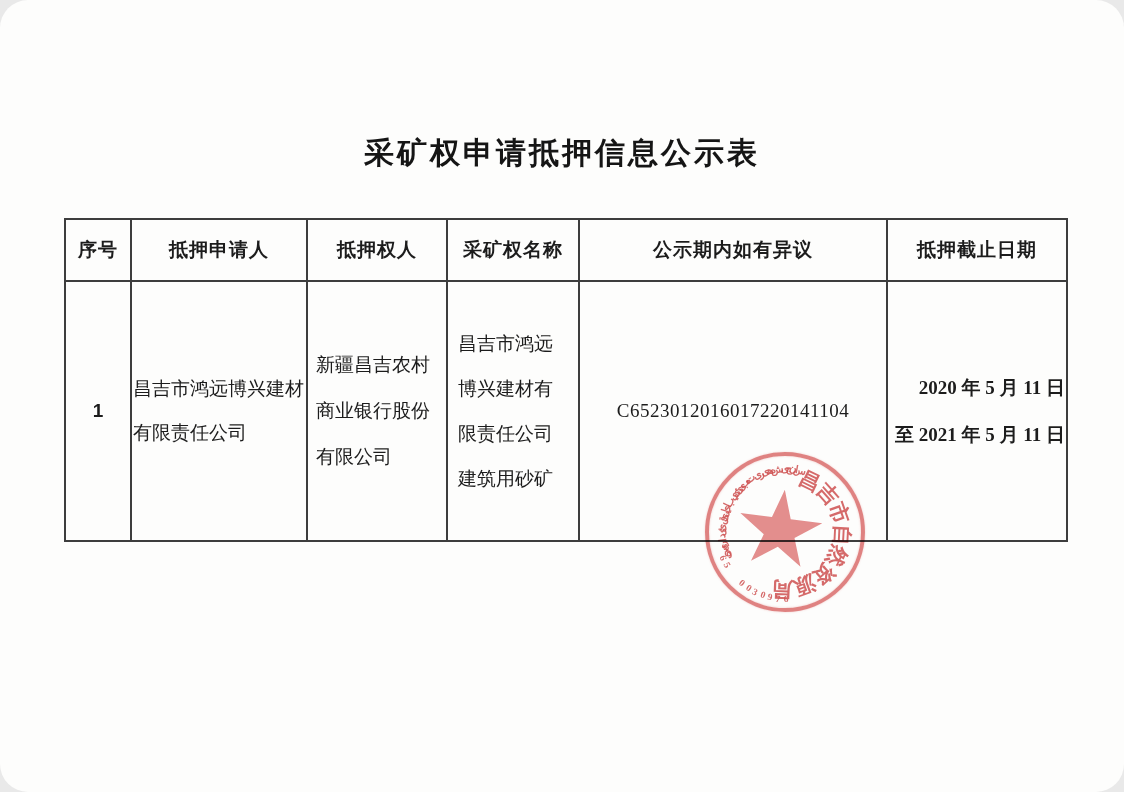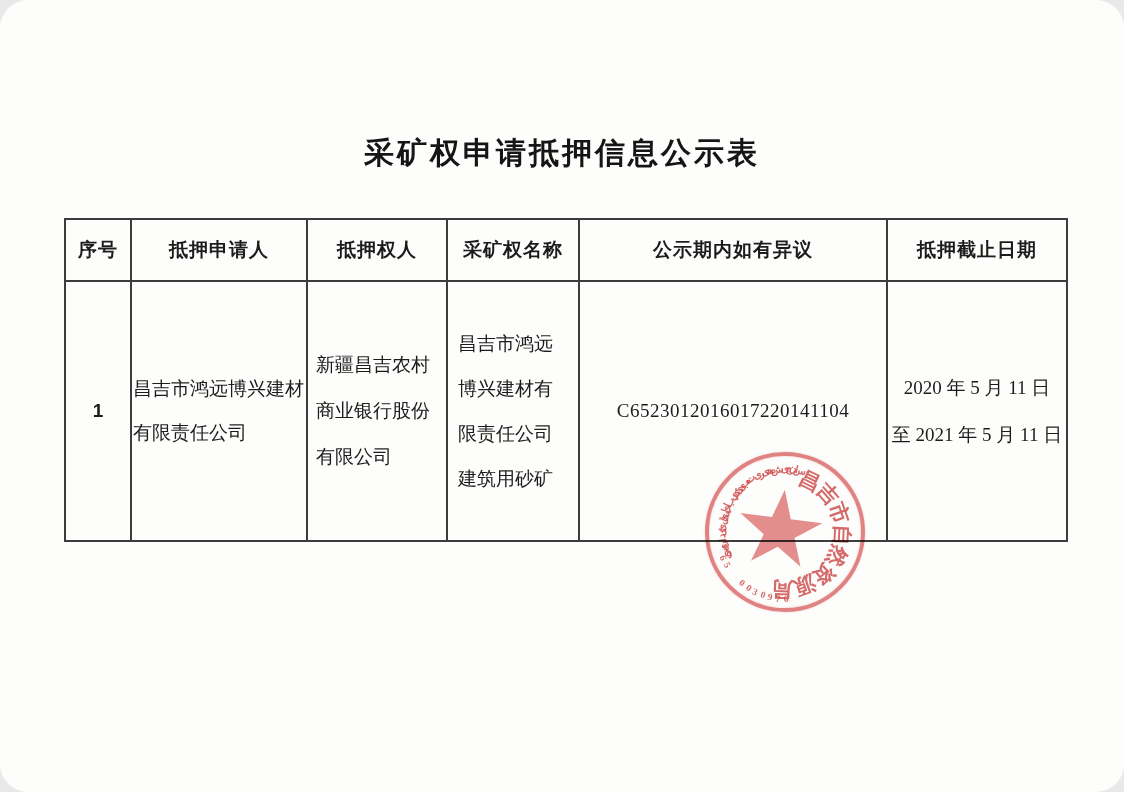--- a/index.html
+++ b/index.html
@@ -45,21 +45,21 @@
   }
   td.c-seq{
     text-align:center;
     font-family:"Liberation Sans","DejaVu Sans",sans-serif;
     font-size:18px;font-weight:bold;
   }
   td.c-applicant{padding:0 1px;line-height:44px;font-size:18.5px;}
   td.c-mortgagee{padding:0 8px;line-height:46px;font-size:18.5px;}
   td.c-name{padding:0 10px;line-height:45px;font-size:18px;}
   td.c-license{text-align:center;font-size:20px;letter-spacing:0.5px;}
-  td.c-date{text-align:center;font-size:19px;}
+  td.c-date{text-align:right;font-size:19px;font-weight:bold;}
   td.c-date .dline{line-height:47px;}
   
   .note{
     position:absolute;left:86px;top:556px;width:1000px;
     font-size:17.5px;line-height:26px;
     color:#1d1d1d;margin:0;
     letter-spacing:0.3px;
   }
   
   .seal{

